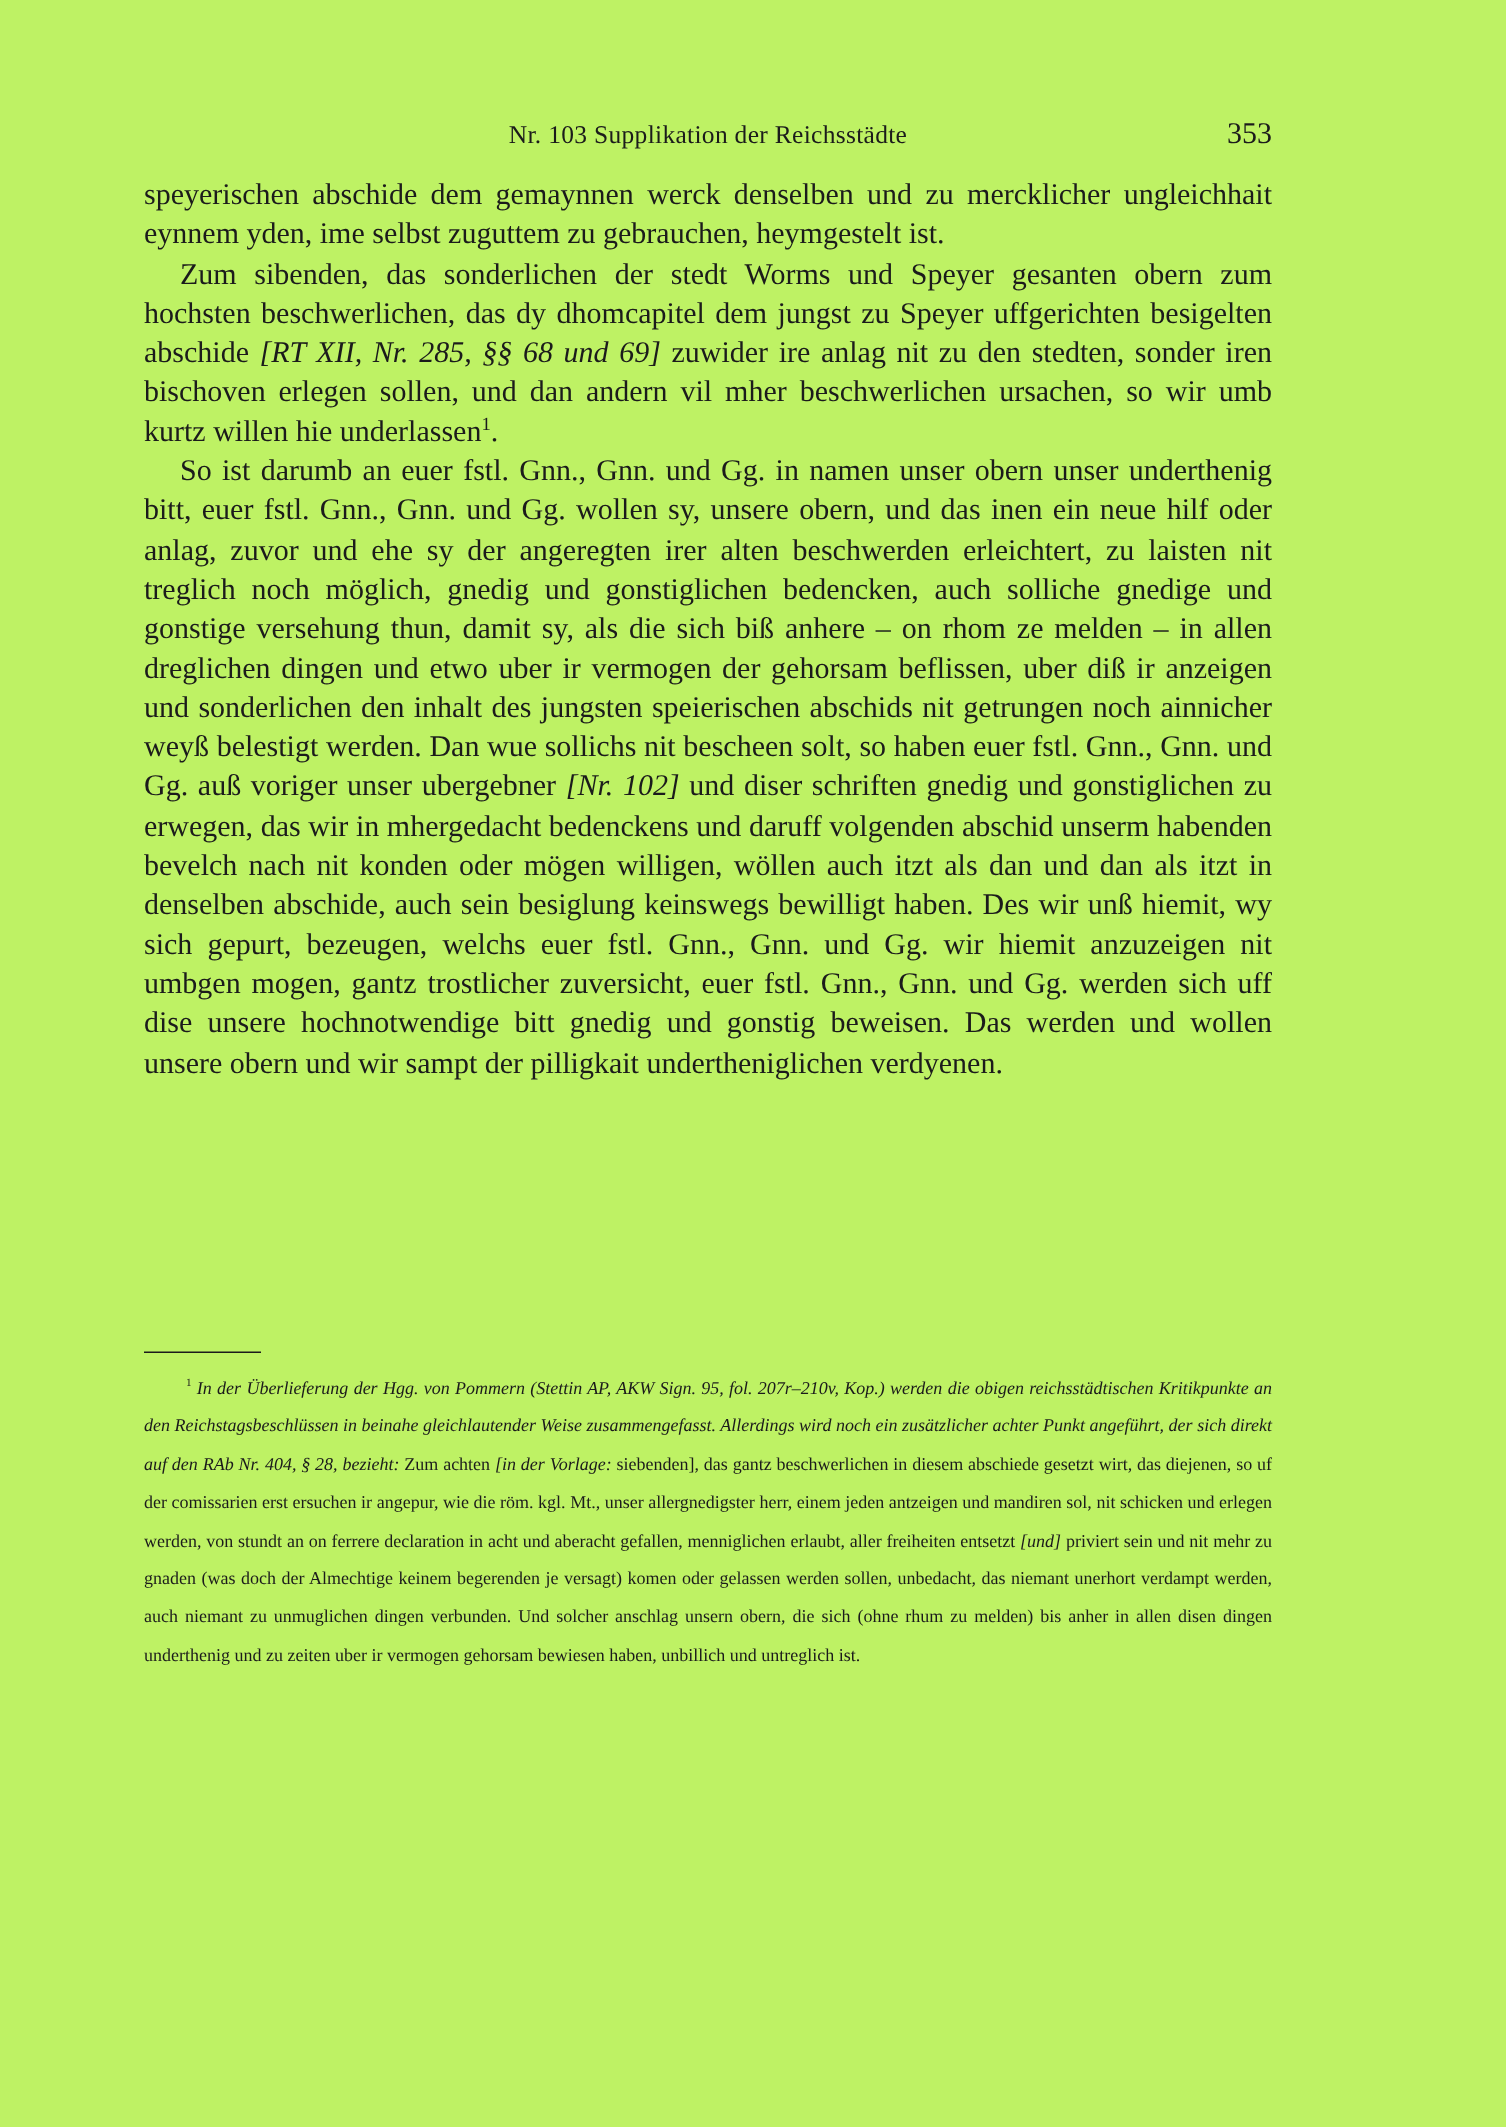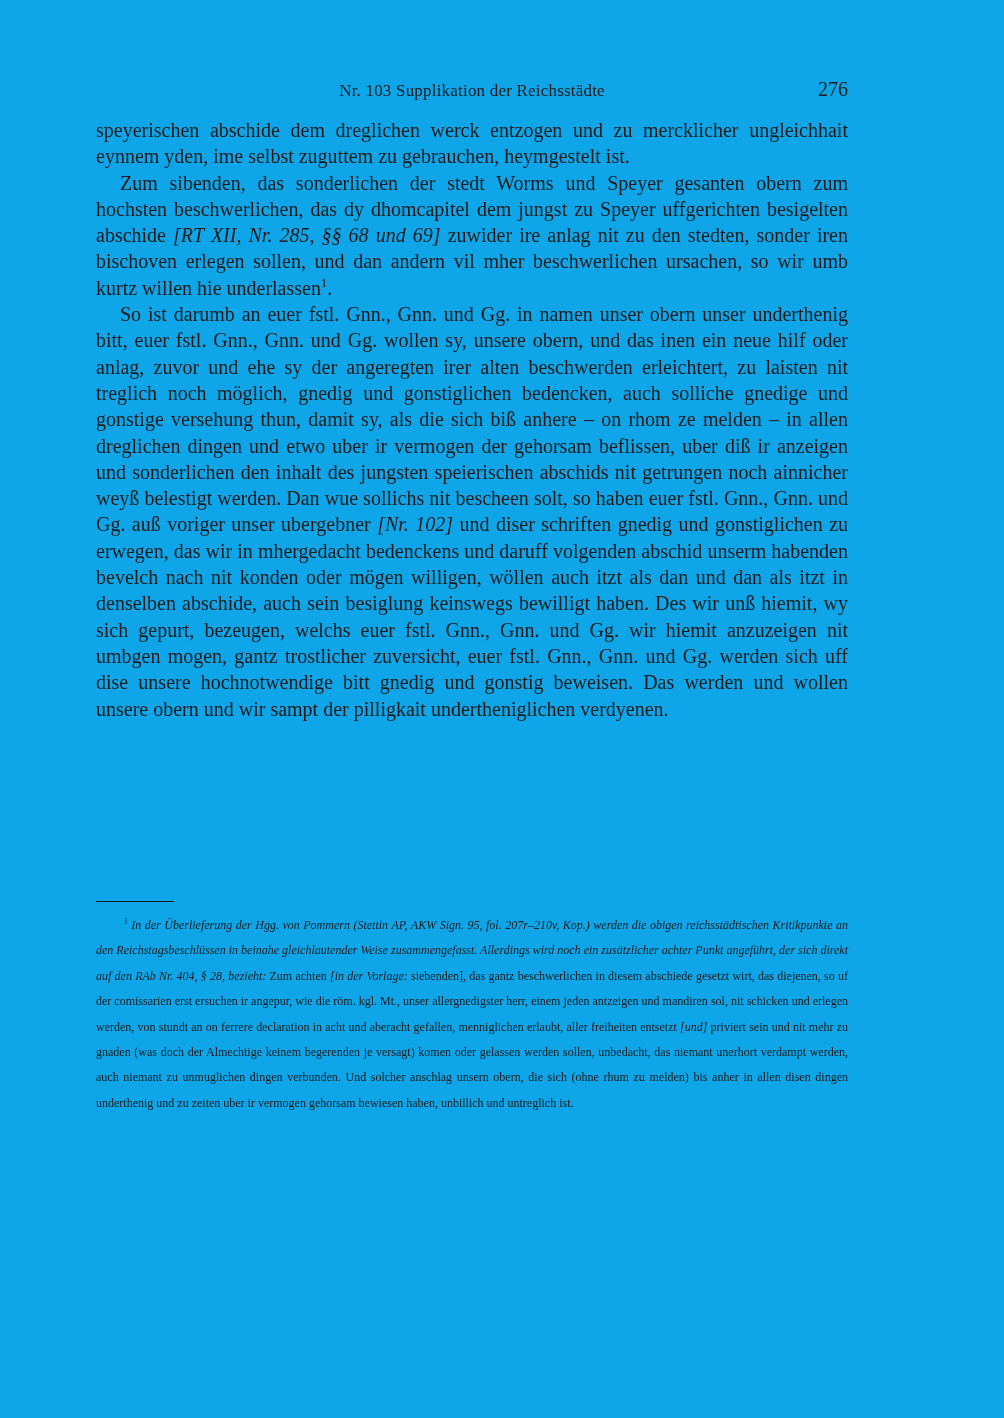--- a/index.html
+++ b/index.html
@@ -4,21 +4,21 @@
 <style>
   html, body {
     margin: 0;
     padding: 0;
     background: #ffffff;
   }
   .page {
     position: relative;
     width: 1004px;
     height: 1418px;
-    background: #0ea5e9;
+    background: #bef264;
     color: #1b1b1b;
     font-family: "Liberation Serif", "DejaVu Serif", serif;
     box-sizing: border-box;
     overflow: hidden;
   }
   .content {
     position: absolute;
     left: 96px;
     top: 78px;
     width: 752px;
@@ -82,25 +82,25 @@
   }
 </style>
 </head>
 <body>
 
 <div class="page">
   <div class="content">
 
     <header class="page-header">
       <span class="running-title">Nr. 103 Supplikation der Reichsstädte</span>
-      <span class="page-number">276</span>
+      <span class="page-number">353</span>
     </header>
 
     <main class="body-text">
-      <p class="para"><span>speyerischen abschide dem dreglichen werck entzogen und zu mercklicher ungleichhait eynnem yden, ime selbst zuguttem zu gebrauchen, heymgestelt ist.</span></p>
+      <p class="para"><span>speyerischen abschide dem gemaynnen werck denselben und zu mercklicher ungleichhait eynnem yden, ime selbst zuguttem zu gebrauchen, heymgestelt ist.</span></p>
 
       <p class="para para-indent"><span>Zum sibenden, das sonderlichen der stedt Worms und Speyer gesanten obern zum hochsten beschwerlichen, das dy dhomcapitel dem jungst zu Speyer uffgerichten besigelten abschide </span><span class="italic">[RT XII, Nr. 285, §§ 68 und 69]</span><span> zuwider ire anlag nit zu den stedten, sonder iren bischoven erlegen sollen, und dan andern vil mher beschwerlichen ursachen, so wir umb kurtz willen hie underlassen</span><sup class="fn-ref">1</sup><span>.</span></p>
 
       <p class="para para-indent"><span>So ist darumb an euer fstl. Gnn., Gnn. und Gg. in namen unser obern unser underthenig bitt, euer fstl. Gnn., Gnn. und Gg. wollen sy, unsere obern, und das inen ein neue hilf oder anlag, zuvor und ehe sy der angeregten irer alten beschwerden erleichtert, zu laisten nit treglich noch möglich, gnedig und gonstiglichen bedencken, auch solliche gnedige und gonstige versehung thun, damit sy, als die sich biß anhere – on rhom ze melden – in allen dreglichen dingen und etwo uber ir vermogen der gehorsam beflissen, uber diß ir anzeigen und sonderlichen den inhalt des jungsten speierischen abschids nit getrungen noch ainnicher weyß belestigt werden. Dan wue sollichs nit bescheen solt, so haben euer fstl. Gnn., Gnn. und Gg. auß voriger unser ubergebner </span><span class="italic">[Nr. 102]</span><span> und diser schriften gnedig und gonstiglichen zu erwegen, das wir in mhergedacht bedenckens und daruff volgenden abschid unserm habenden bevelch nach nit konden oder mögen willigen, wöllen auch itzt als dan und dan als itzt in denselben abschide, auch sein besiglung keinswegs bewilligt haben. Des wir unß hiemit, wy sich gepurt, bezeugen, welchs euer fstl. Gnn., Gnn. und Gg. wir hiemit anzuzeigen nit umbgen mogen, gantz trostlicher zuversicht, euer fstl. Gnn., Gnn. und Gg. werden sich uff dise unsere hochnotwendige bitt gnedig und gonstig beweisen. Das werden und wollen unsere obern und wir sampt der pilligkait undertheniglichen verdyenen.</span></p>
     </main>
 
   </div>
 
   <footer class="footnote-section">
     <div class="footnote-rule"></div>

